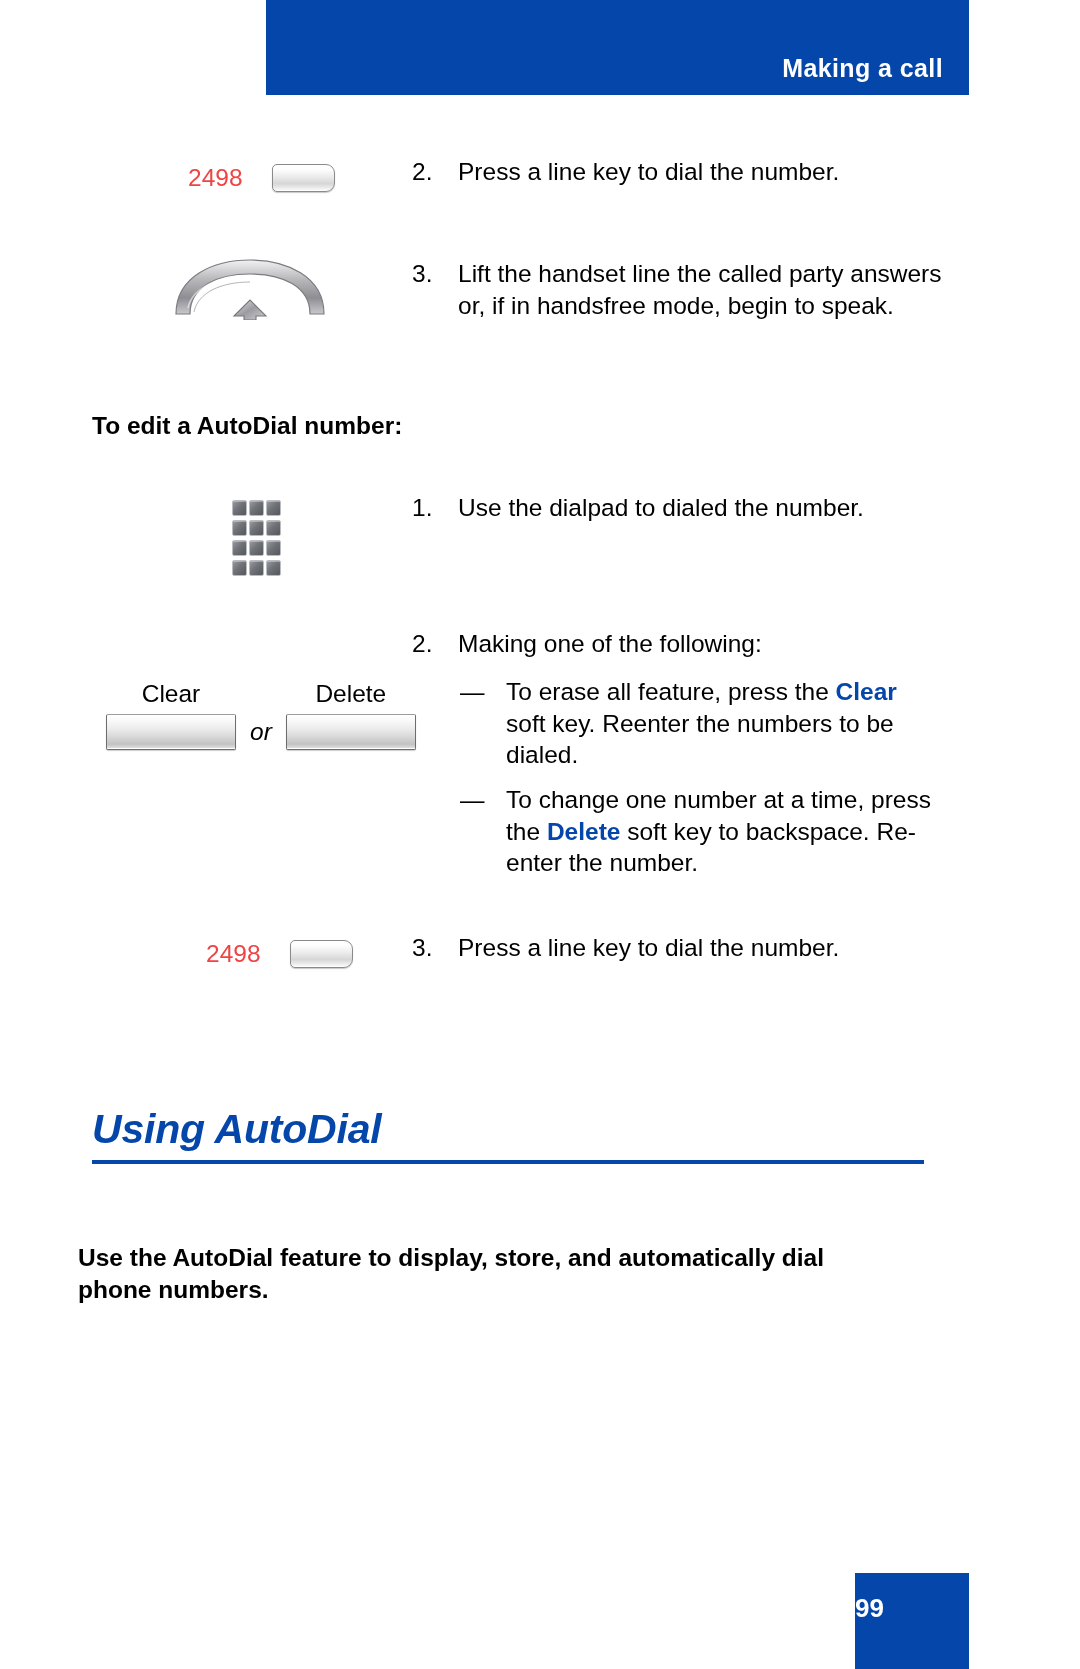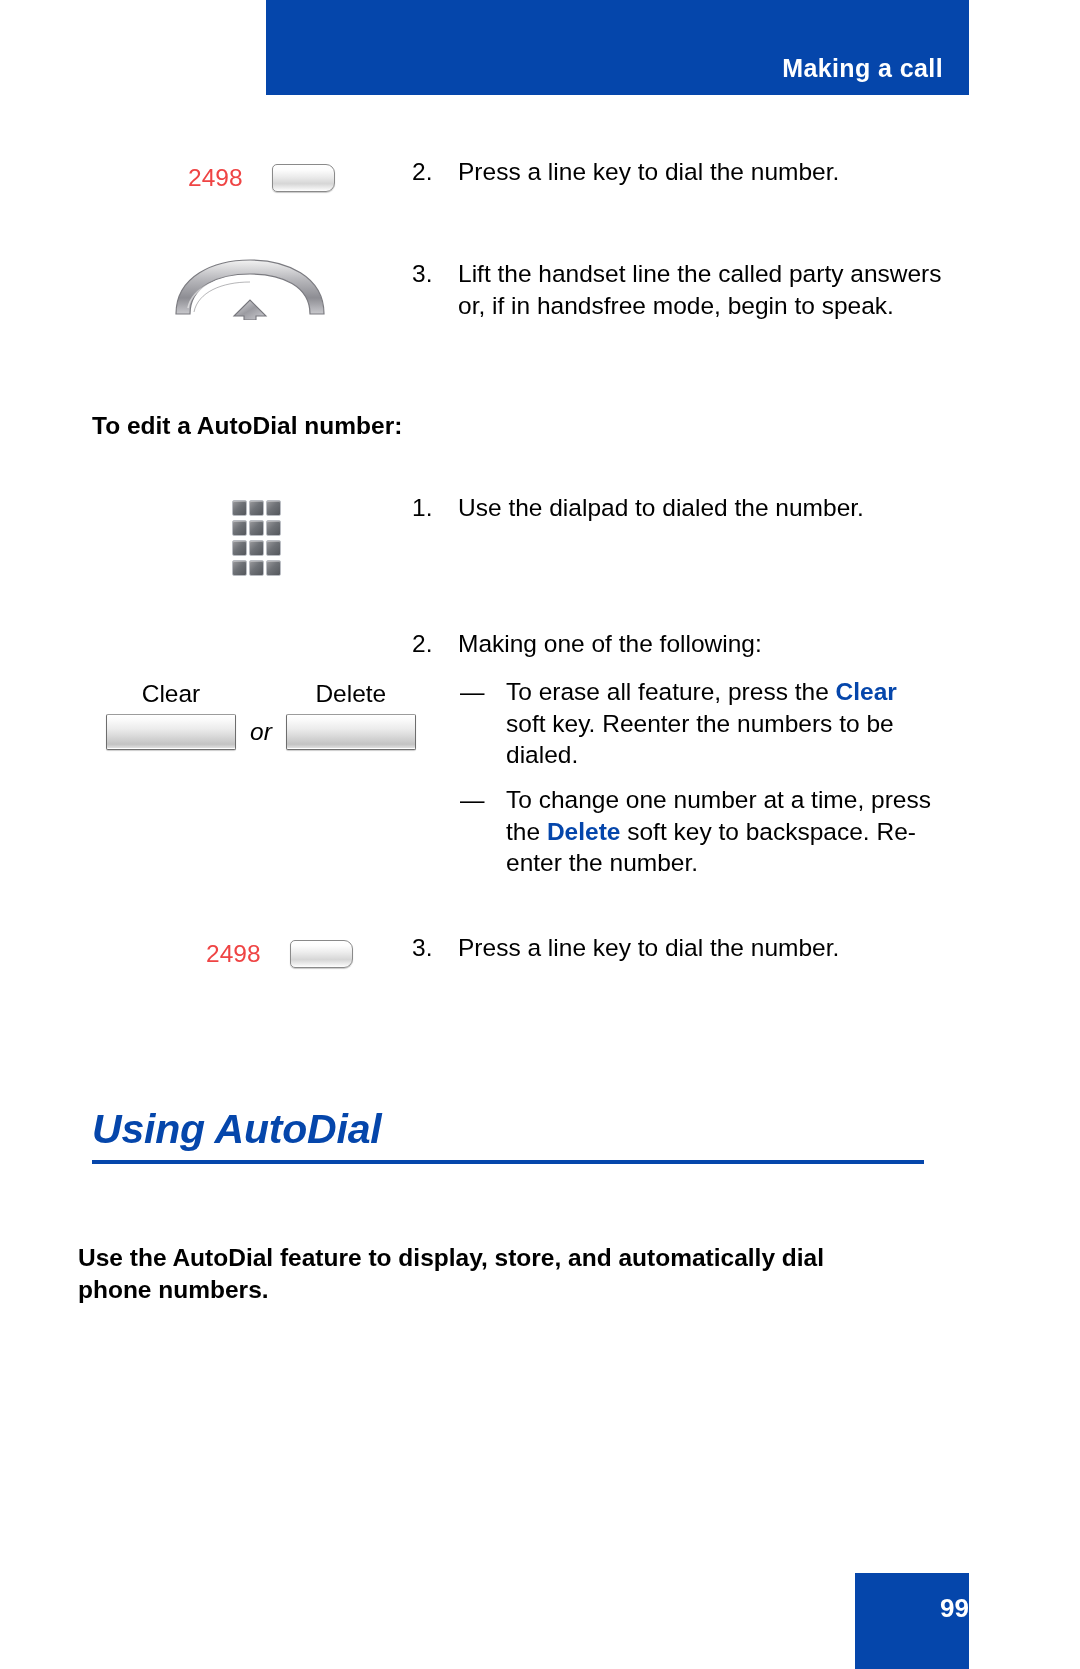--- a/index.html
+++ b/index.html
@@ -227,21 +227,21 @@
     top: 1573px;
     width: 114px;
     height: 96px;
     background: #0546ab;
   }
   .page-number-box .pn {
     position: absolute;
     left: 0;
     right: 0;
     top: 20px;
-    text-align: right;
+    text-align: left;
     color: #ffffff;
     font-size: 26px;
     font-weight: bold;
   }
 </style>
 </head>
 <body>
 
 <div class="page">
 

